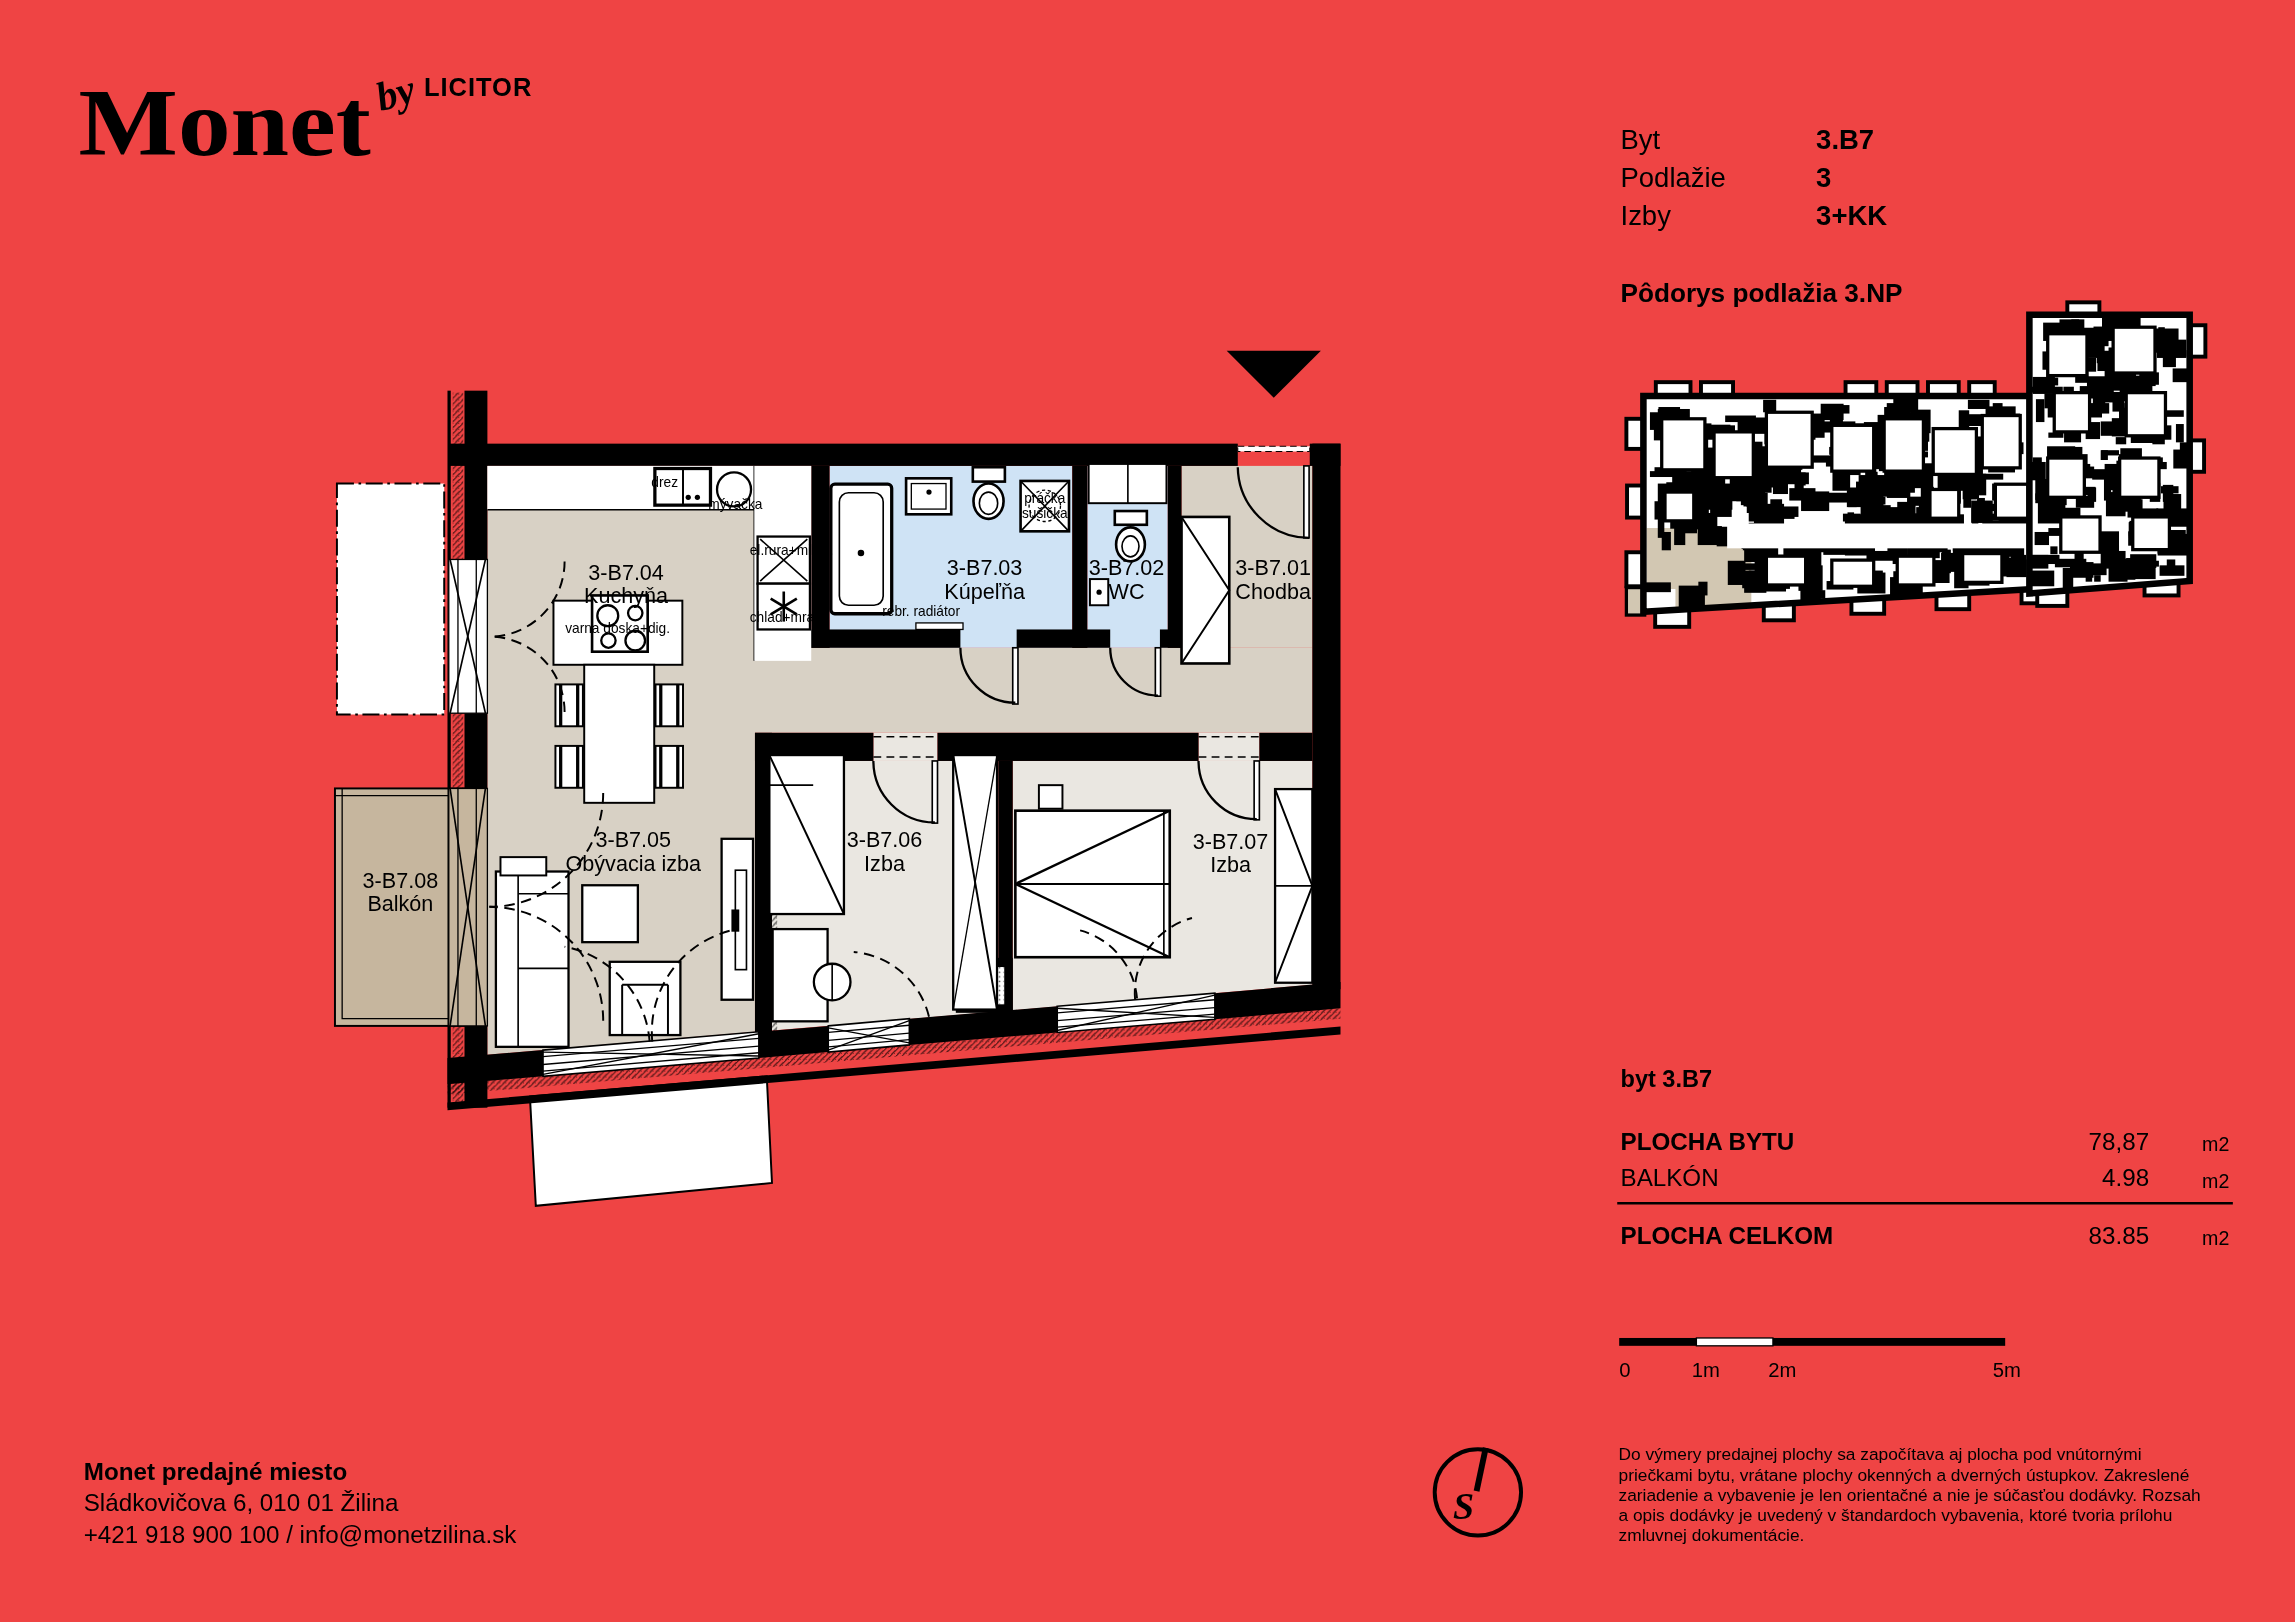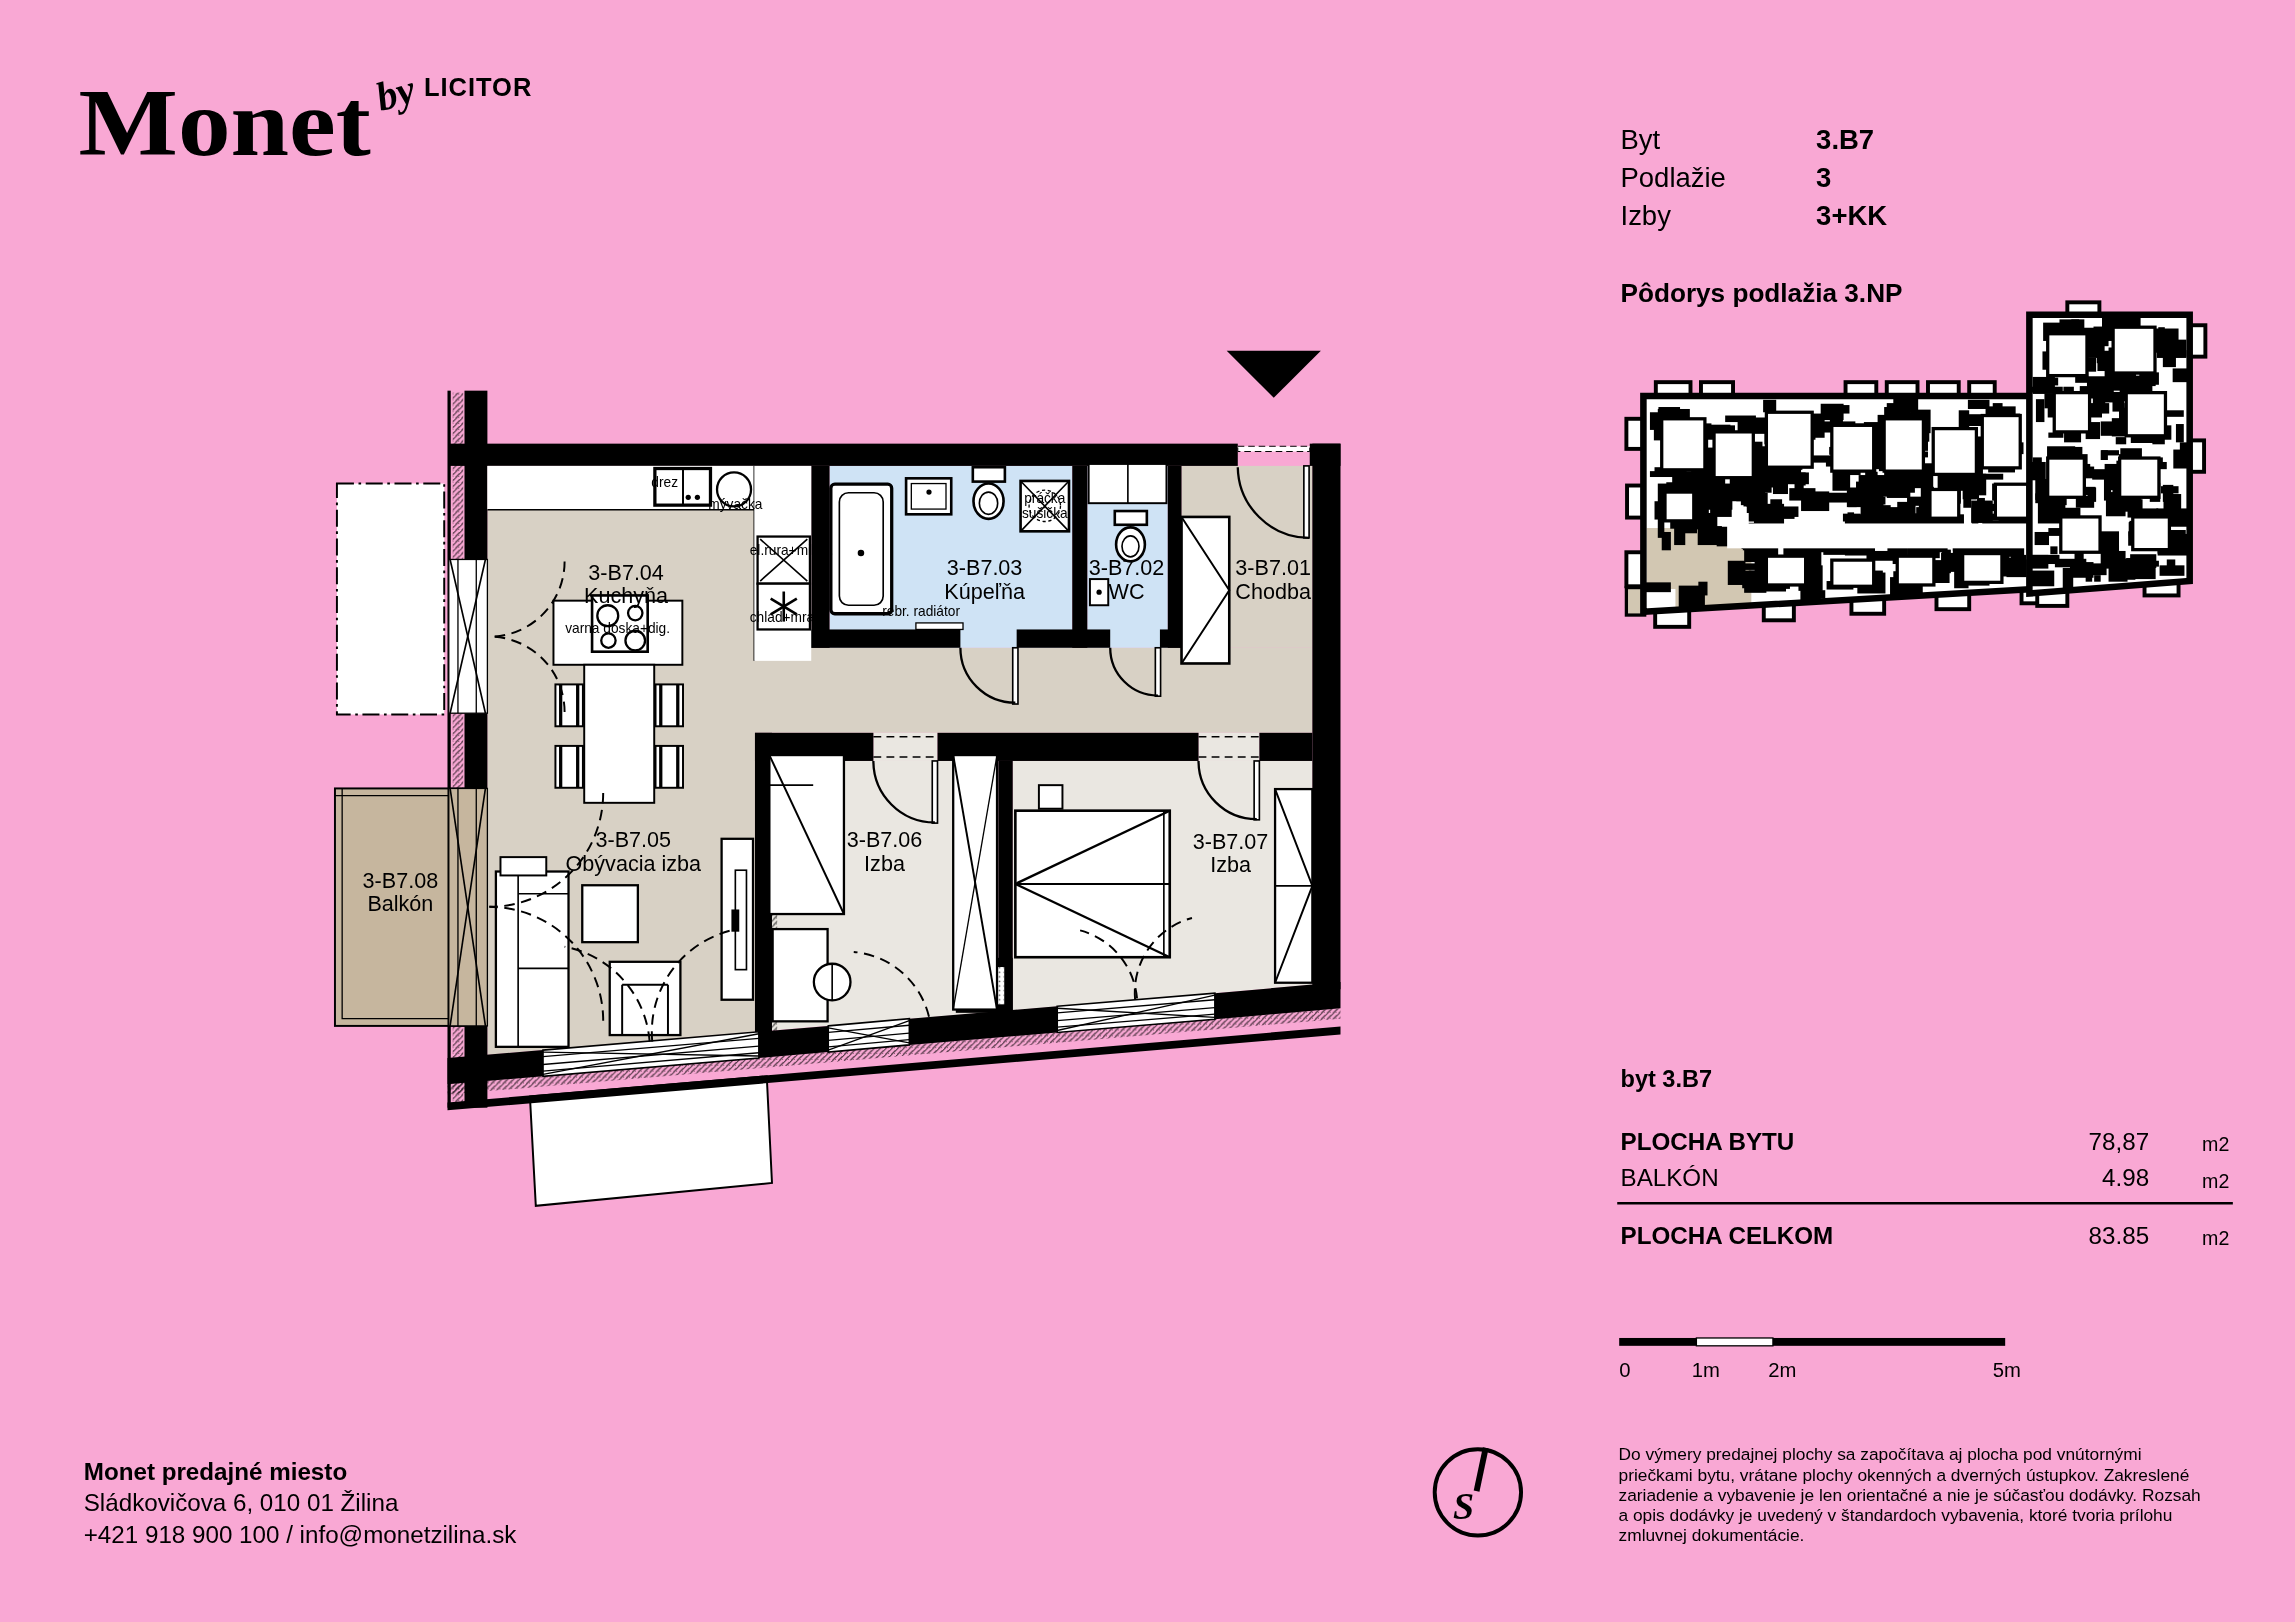--- a/index.html
+++ b/index.html
@@ -1,14 +1,14 @@
 <!DOCTYPE html>
 <html style="font-size:10.5px"><head><meta charset="utf-8"><title>p</title><style>
 html,body{margin:0;padding:0;background:#fff;}
-.w{position:relative;width:2295px;height:1622px;background:#f9a8d4;overflow:hidden;}
+.w{position:relative;width:2295px;height:1622px;background:#ef4444;overflow:hidden;}
 text{font-family:"Liberation Sans",sans-serif;fill:#000;}
 </style></head><body>
 <div class="w">
 <svg width="2295" height="1622" viewBox="0 0 3508 2479">
 <defs>
 <pattern id="ins" width="9" height="9" patternUnits="userSpaceOnUse">
           <path d="M-2,7 L7,-2 M2,11 L11,2" stroke="#000" stroke-width="1.5" fill="none"></path>
           <path d="M-2,2 L2,-2 M5,11 L11,5" stroke="#000" stroke-width="1.1" fill="none"></path>
         </pattern>
 <pattern id="bp" width="30" height="24" patternUnits="userSpaceOnUse">

